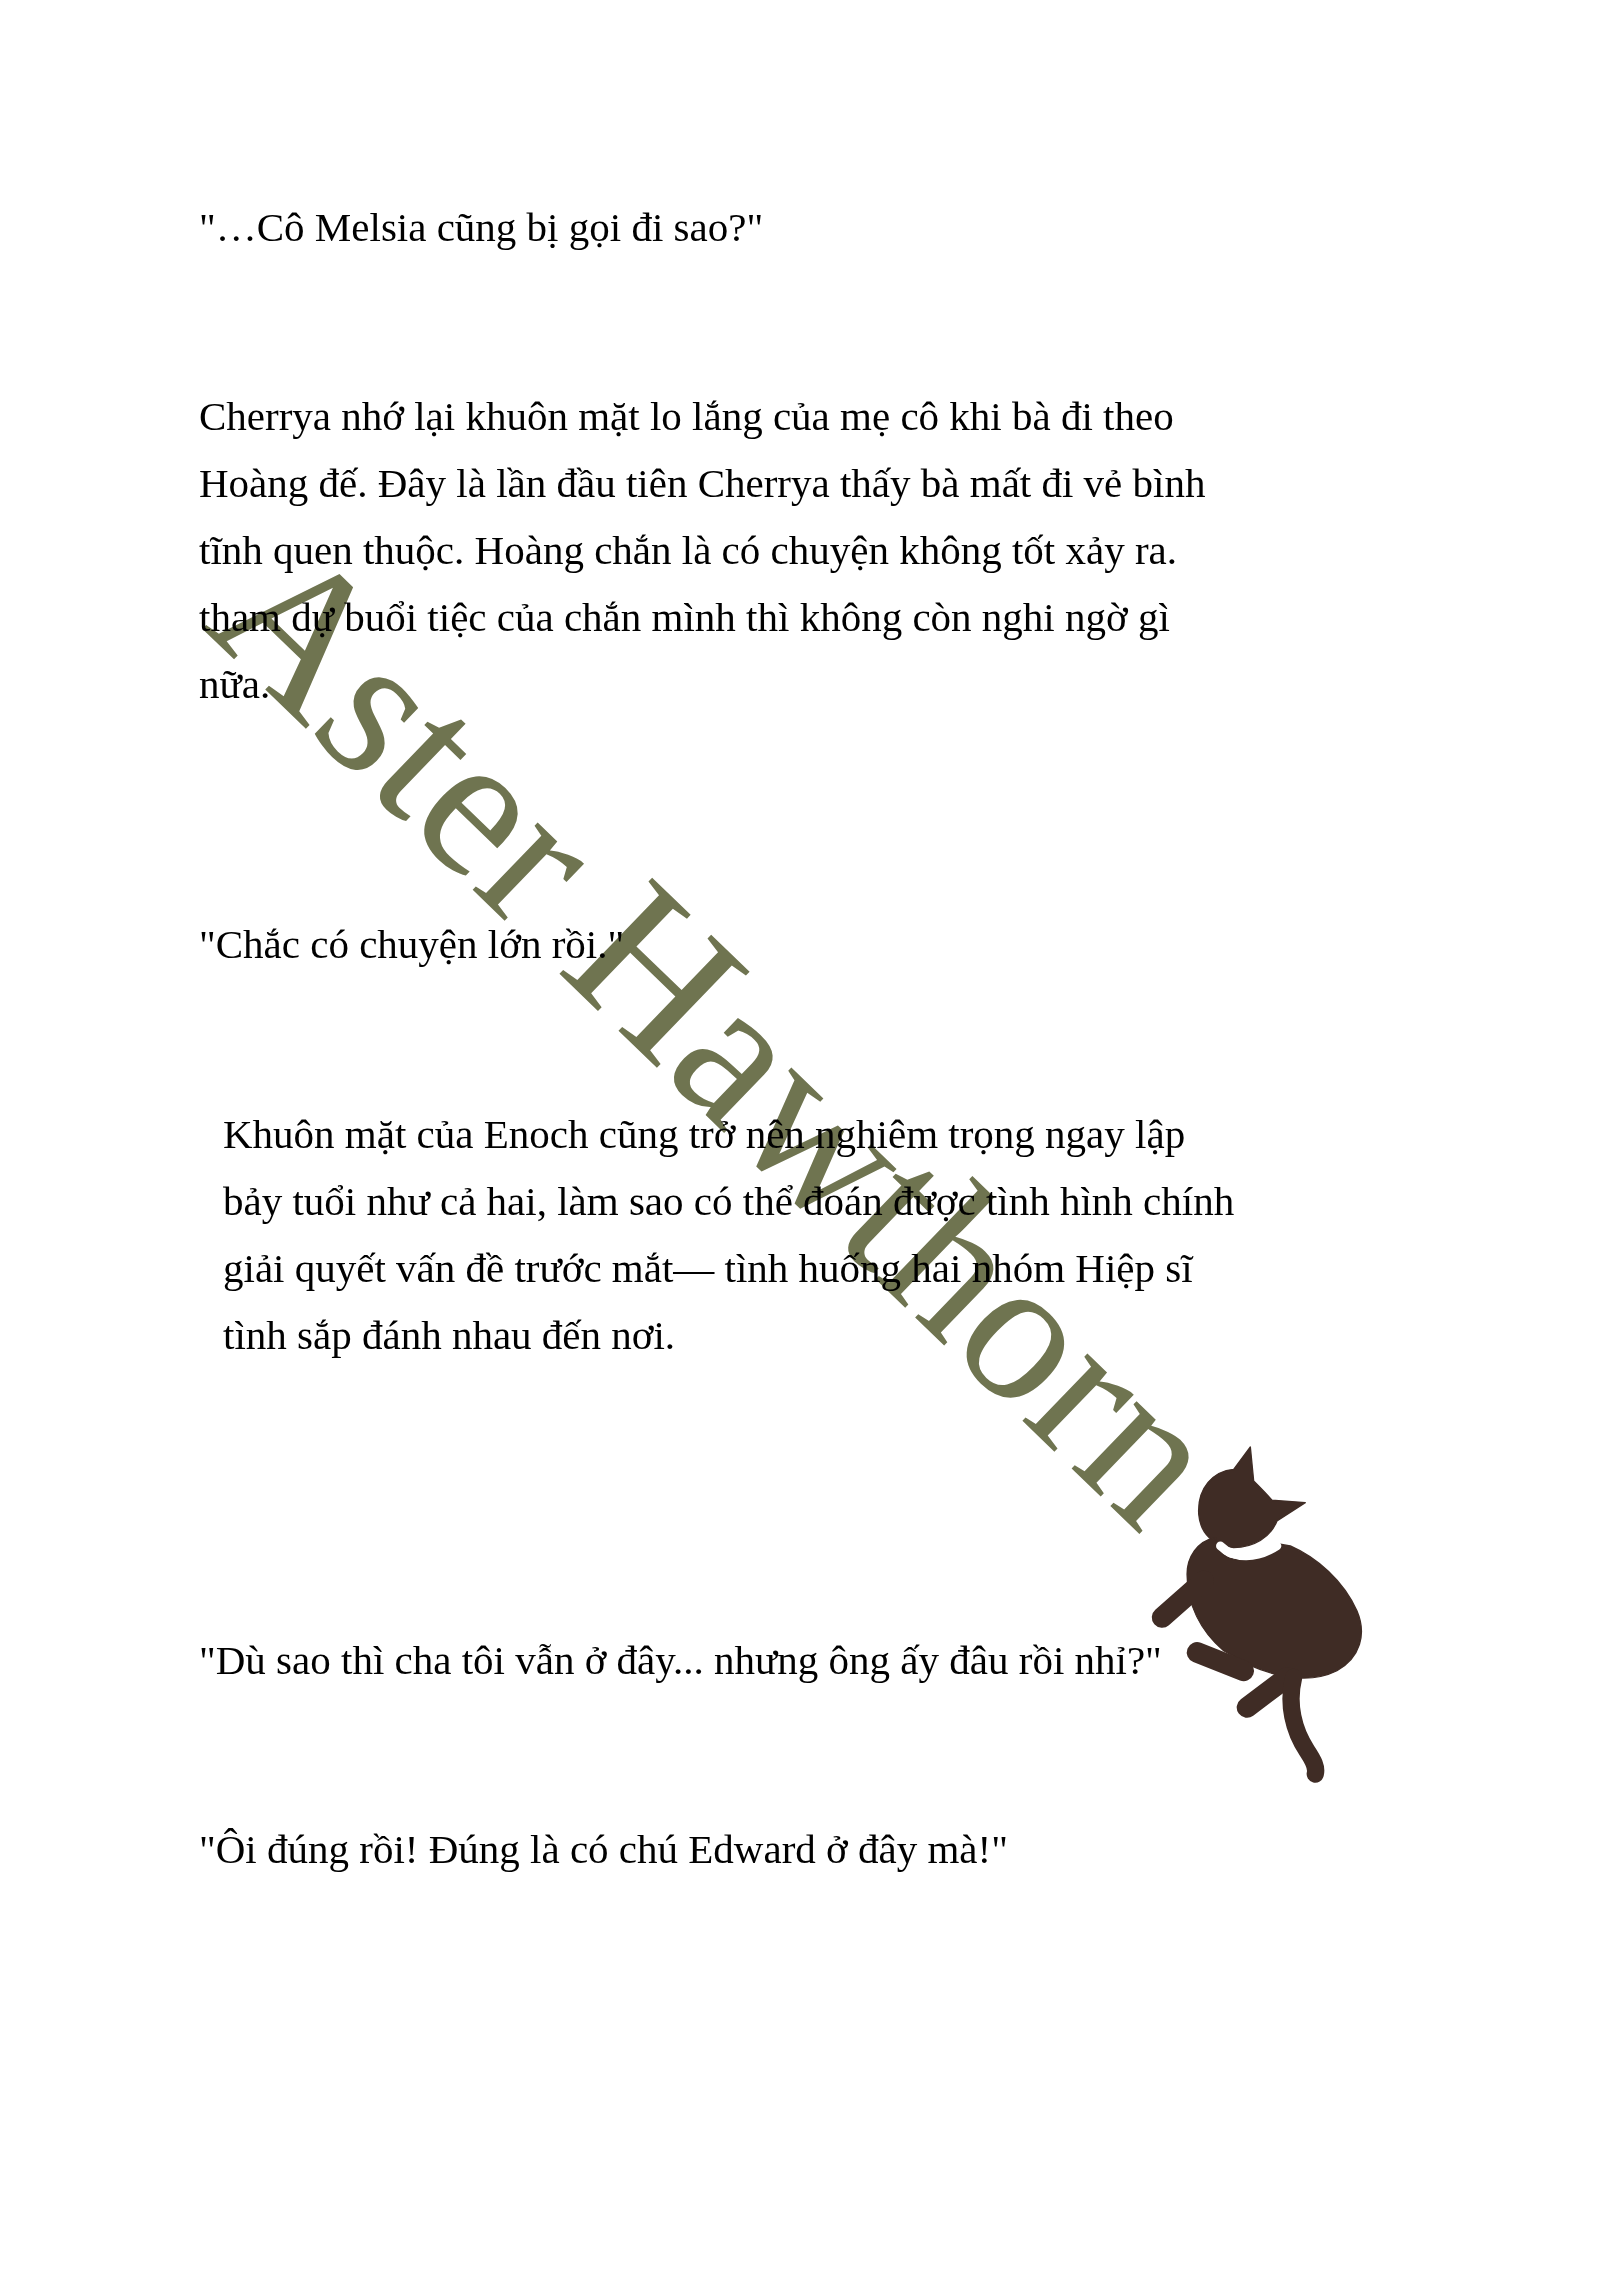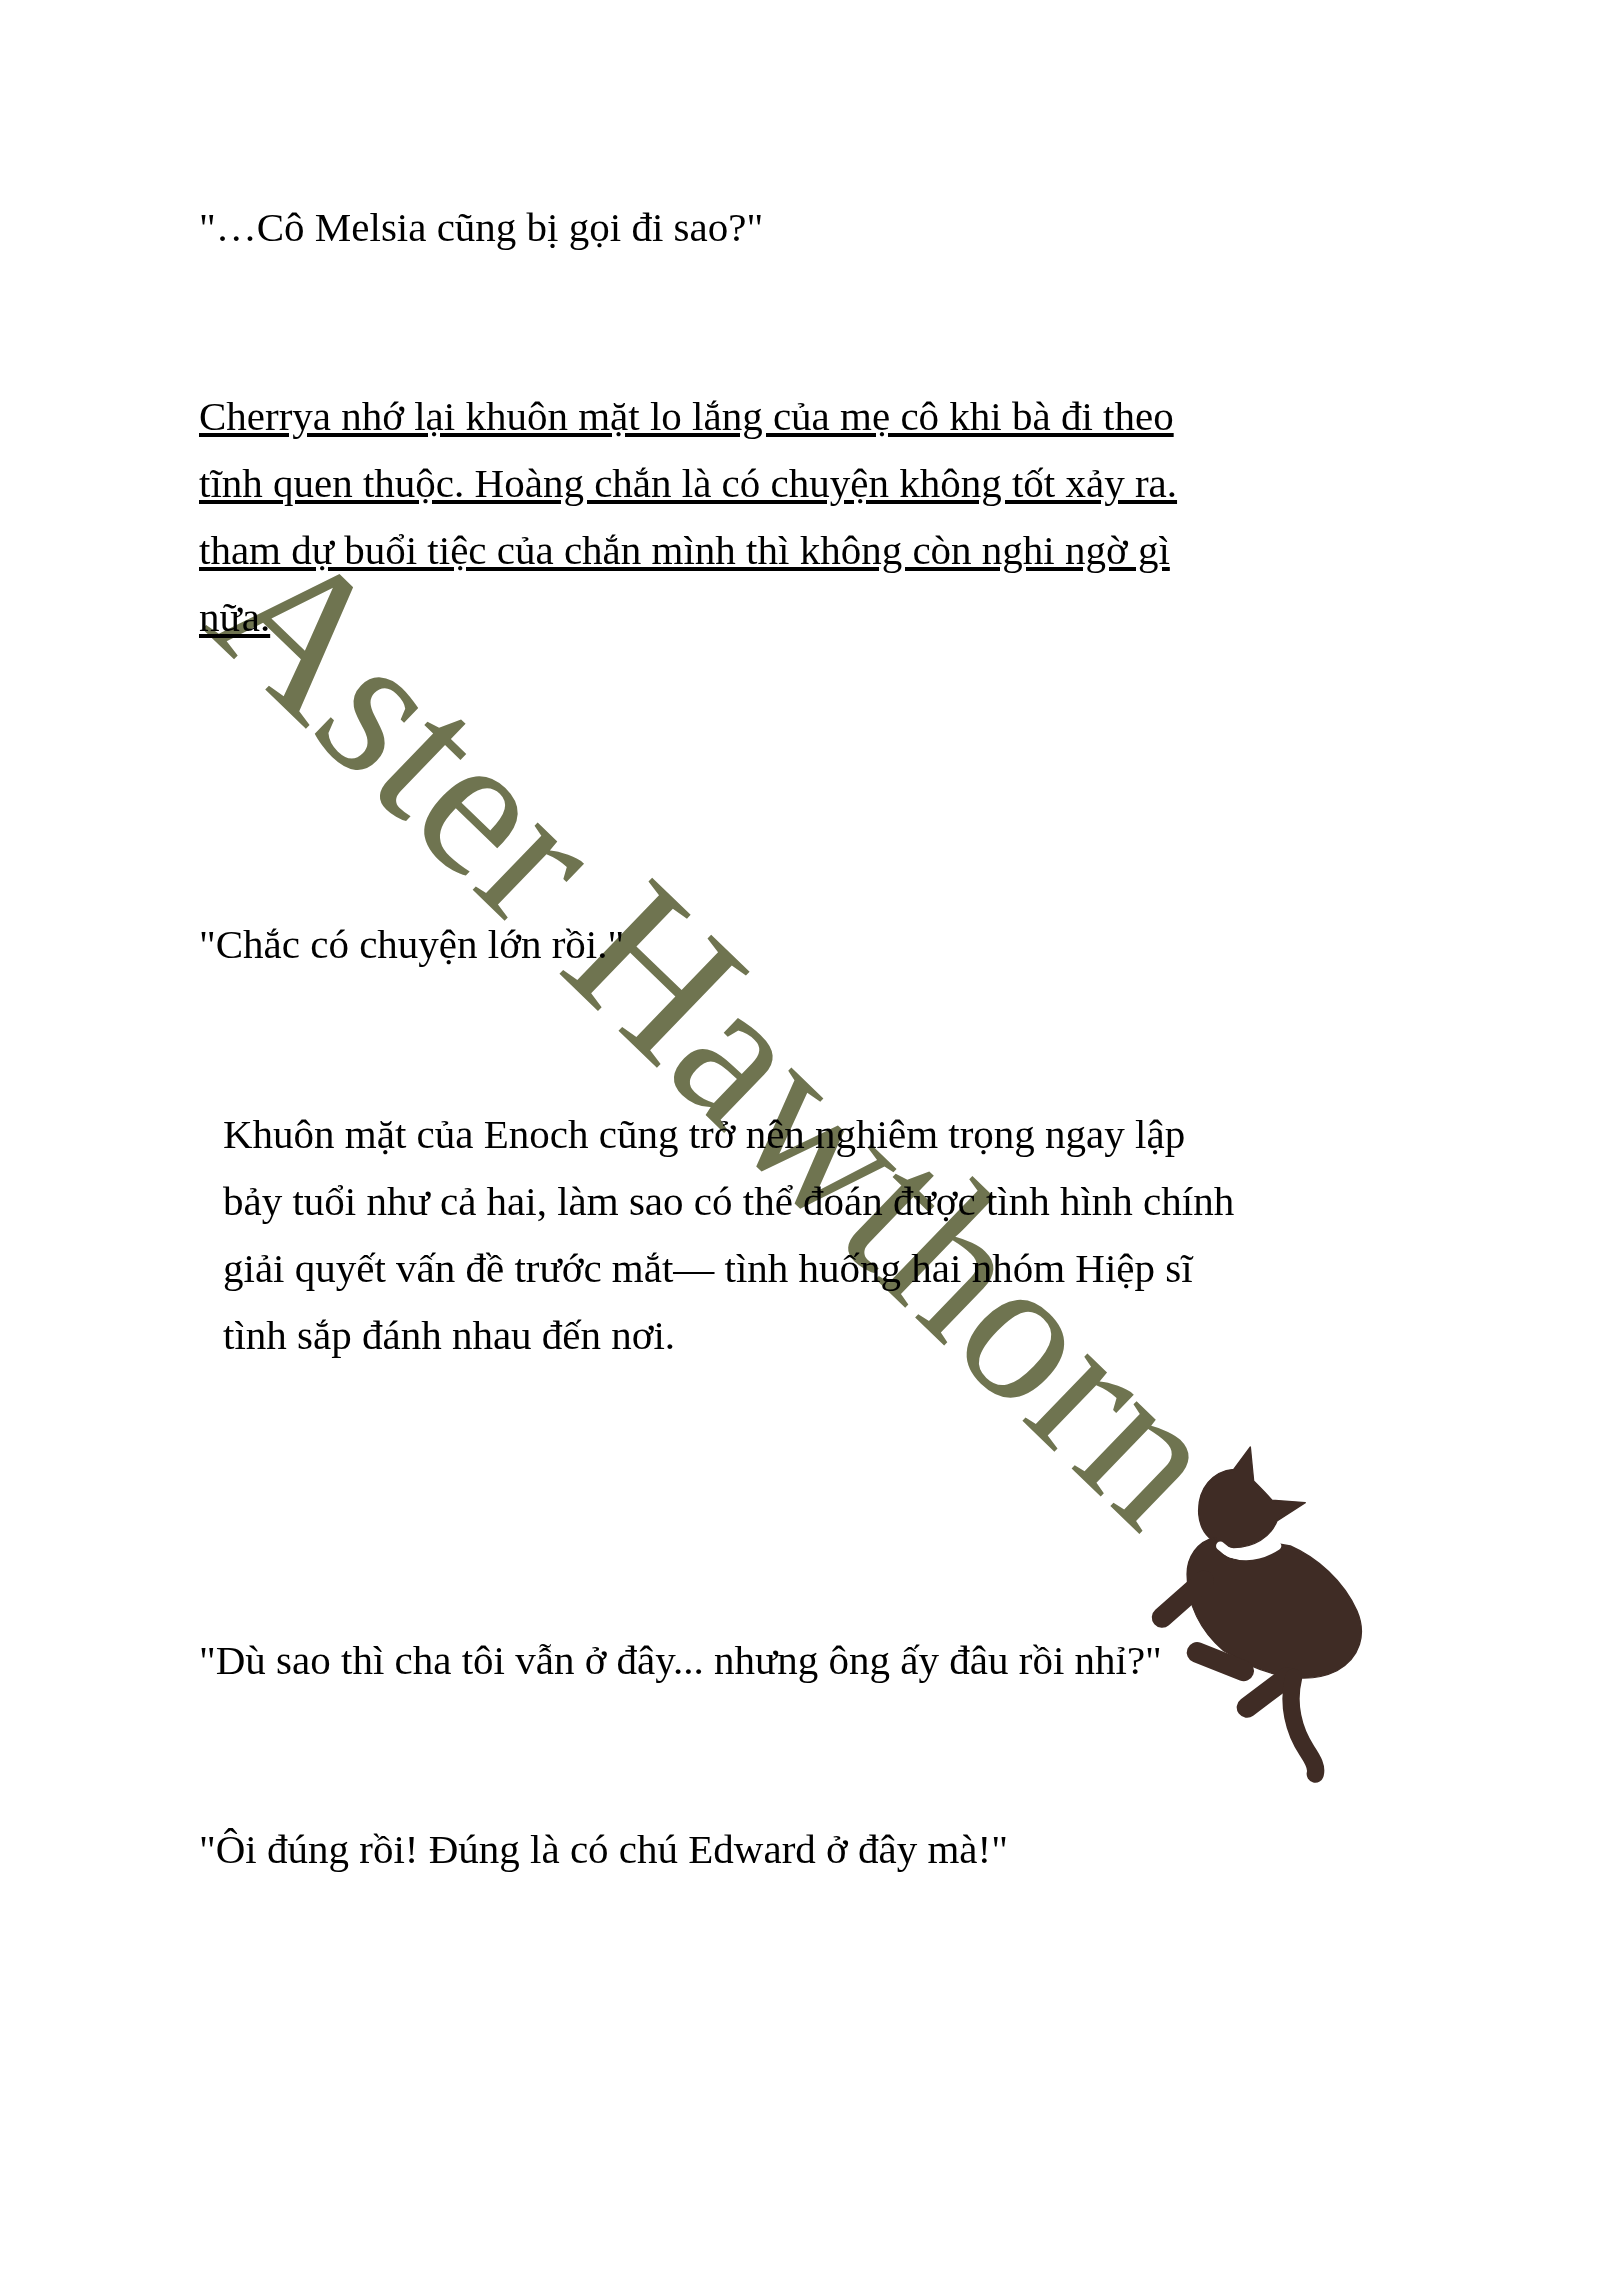--- a/index.html
+++ b/index.html
@@ -4,21 +4,21 @@
 <style>
   html, body { margin: 0; padding: 0; background: #ffffff; }
   body { width: 1621px; height: 2293px; position: relative; overflow: hidden; }
   .page { position: absolute; left: 0; top: 0; width: 1621px; height: 2293px; background: #ffffff; }
   .watermark-layer { position: absolute; left: 0; top: 0; width: 1621px; height: 2293px; z-index: 1; pointer-events: none; }
   .cat { position: absolute; left: 1137px; top: 1431px; width: 245px; height: 353px; z-index: 2; }
   .text-layer { position: absolute; left: 0; top: 0; width: 1621px; height: 2293px; z-index: 3; }
   .para { position: absolute; left: 199px; margin: 0; }
   .line { display: block; font-family: "Liberation Serif", "DejaVu Serif", serif; font-size: 41px; line-height: 67px; color: #000000; white-space: nowrap; }
   #p1 { top: 194px; }
-  #p2 { top: 383px; text-decoration: underline; }
+  #p2 { top: 383px; }
   #p3 { top: 911px; }
   #p4 { top: 1101px; margin-left: 24px; }
   #p5 { top: 1627px; }
   #p6 { top: 1816px; }
 </style>
 </head>
 <body>
 
 <div class="page">
 
@@ -45,20 +45,21 @@
     <path d="M250 345 C290 385 360 385 420 345" stroke="#ffffff" stroke-width="26" fill="none" stroke-linecap="round"></path>
   </svg>
 
   <div class="text-layer">
     <p class="para" id="p1">
       <span class="line">"…Cô Melsia cũng bị gọi đi sao?"</span>
     </p>
 
     <p class="para" id="p2">
       <span class="line">Cherrya nhớ lại khuôn mặt lo lắng của mẹ cô khi bà đi theo</span>
+      <span class="line">Hoàng đế. Đây là lần đầu tiên Cherrya thấy bà mất đi vẻ bình</span>
       <span class="line">tĩnh quen thuộc. Hoàng chắn là có chuyện không tốt xảy ra.</span>
       <span class="line">tham dự buổi tiệc của chắn mình thì không còn nghi ngờ gì</span>
       <span class="line">nữa.</span>
     </p>
 
     <p class="para" id="p3">
       <span class="line">"Chắc có chuyện lớn rồi."</span>
     </p>
 
     <p class="para" id="p4">

